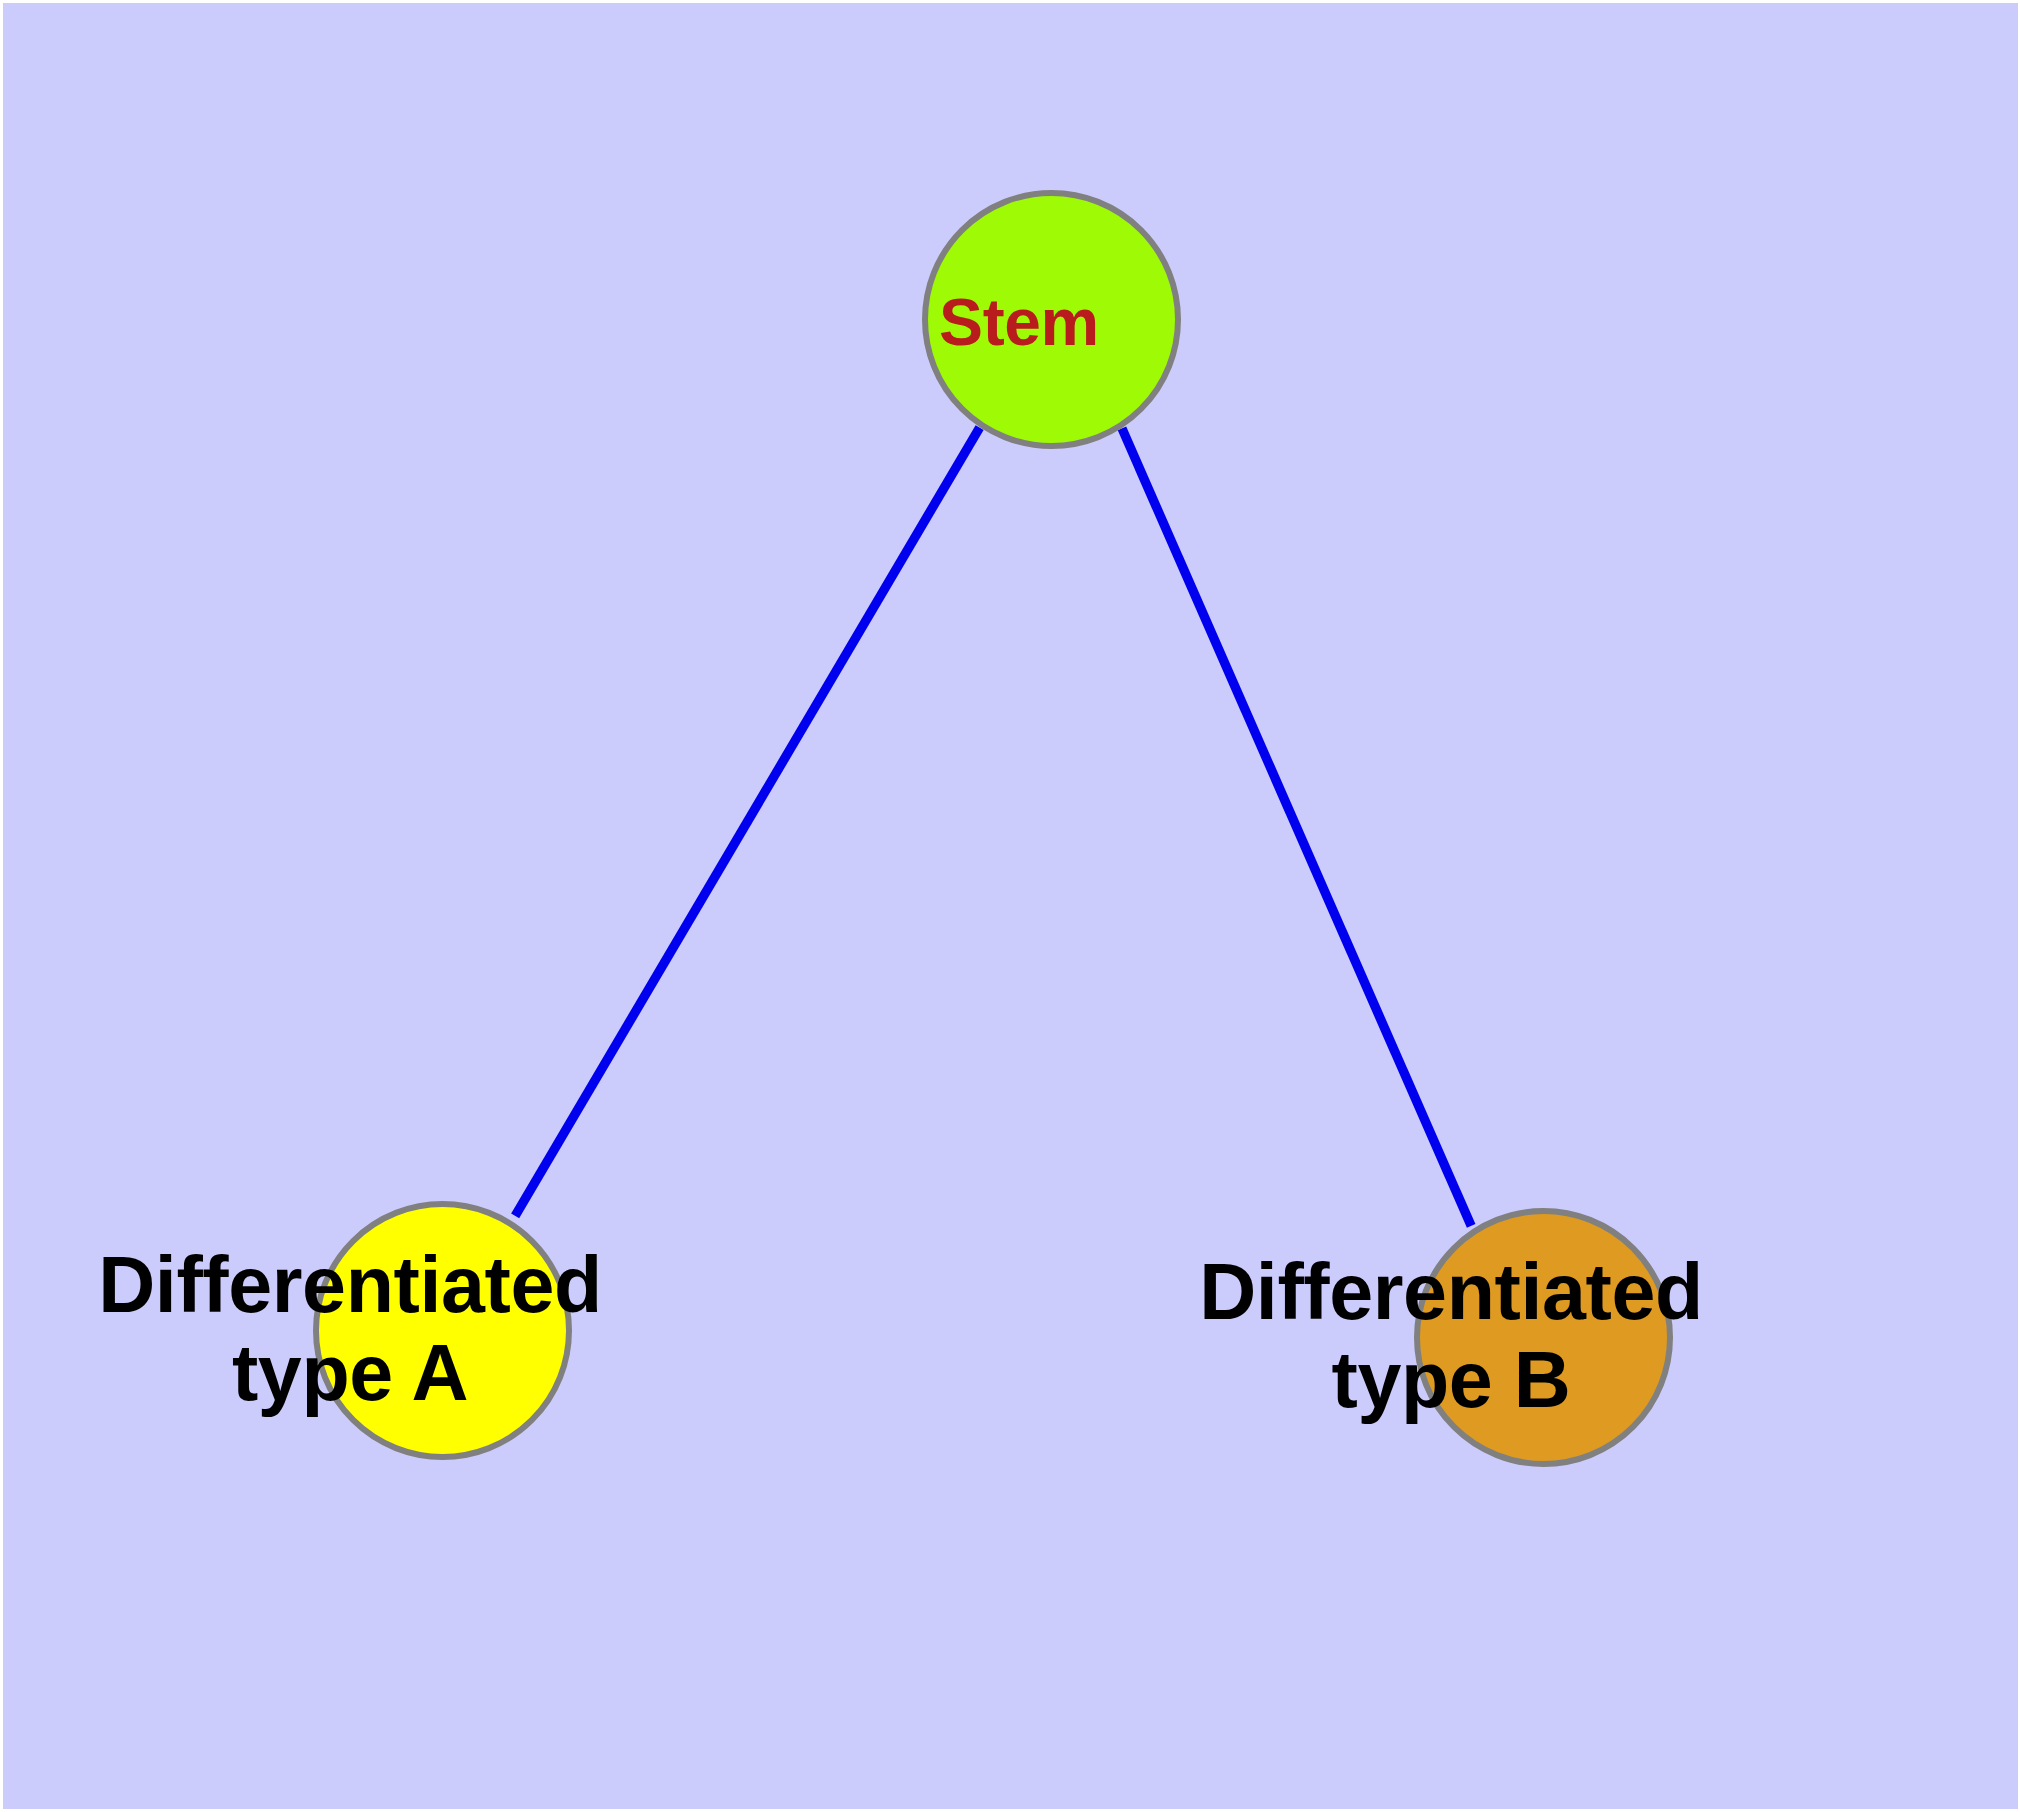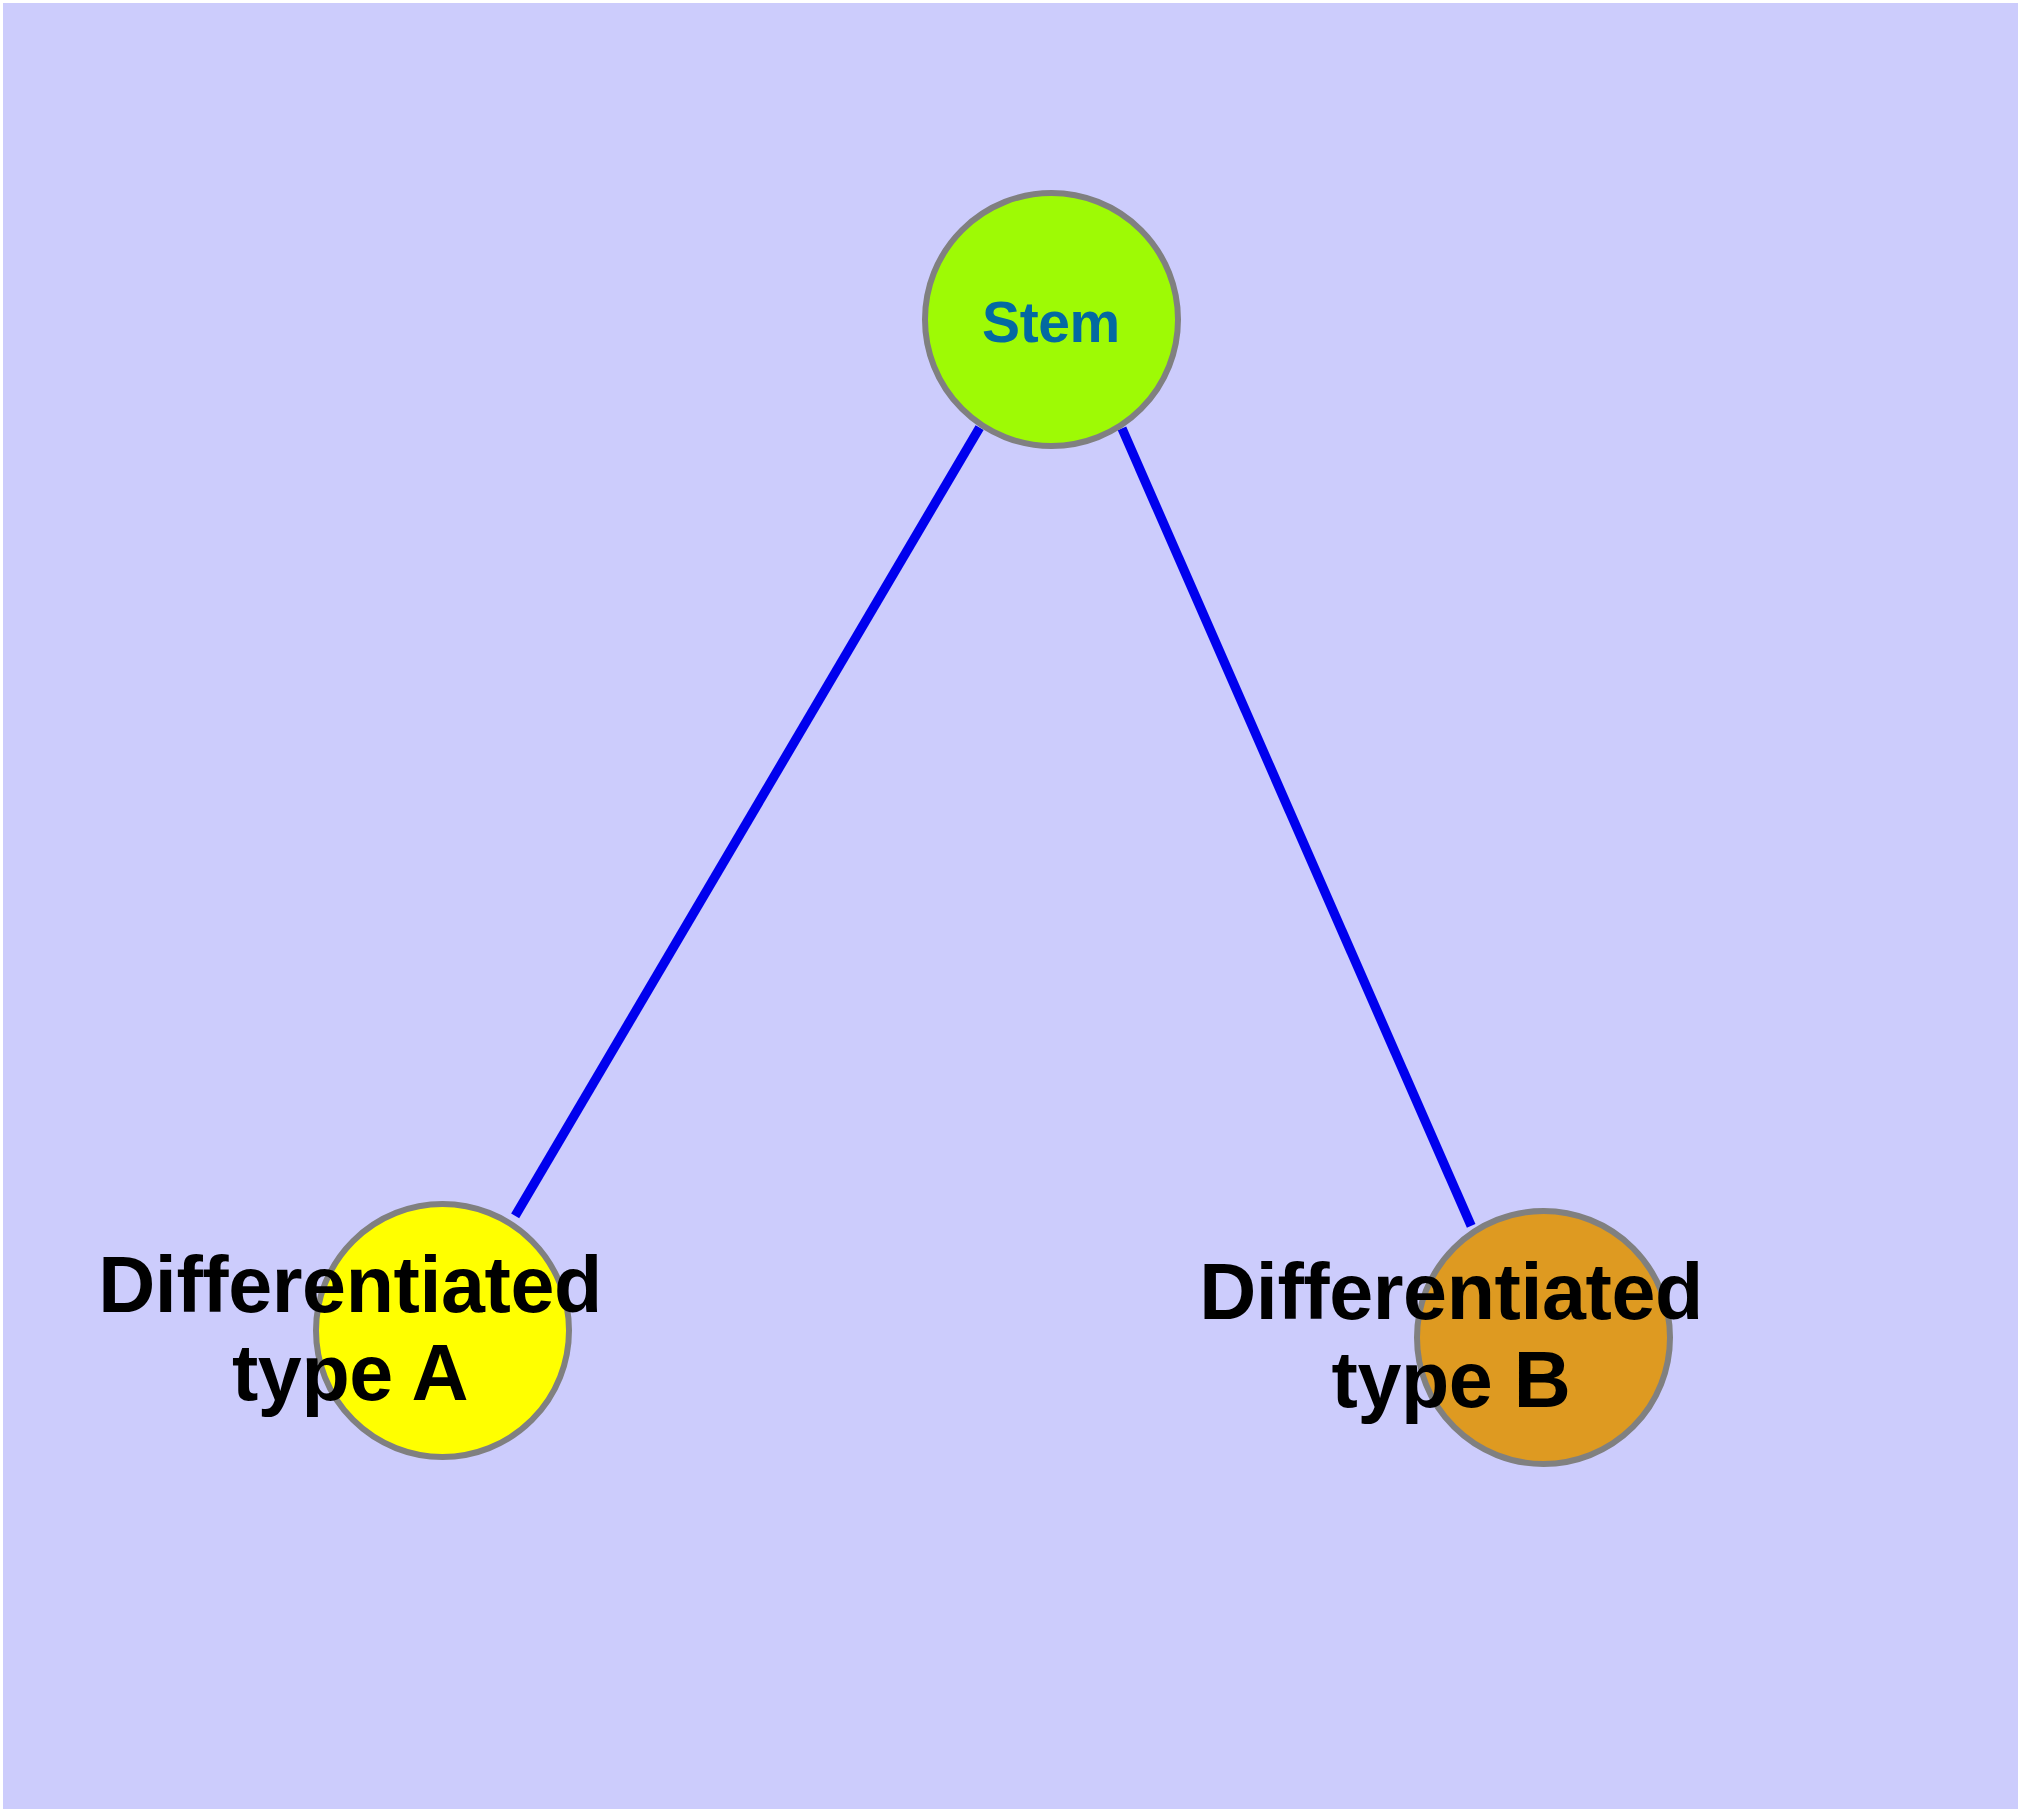--- a/index.html
+++ b/index.html
@@ -66,21 +66,21 @@
     <line id="edge-0" x1="1152" y1="501" x2="604" y2="1431" stroke="#0000ee" stroke-width="11" stroke-linecap="butt"></line>
     <line id="edge-1" x1="1320" y1="502" x2="1732" y2="1443" stroke="#0000ee" stroke-width="11" stroke-linecap="butt"></line>
   </svg>
 
   <div id="node-layer">
 
     <div id="node-0" class="graph-node" style="left: 919px; top: 187px; width: 259px; height: 259px; background: rgb(158, 250, 5); border-width: 6px; border-color: rgb(128, 128, 128);"></div>
     <div id="node-1" class="graph-node" style="left: 310px; top: 1198px; width: 259px; height: 259px; background: rgb(255, 255, 0); border-width: 6px; border-color: rgb(128, 128, 128);"></div>
     <div id="node-2" class="graph-node" style="left: 1411px; top: 1205px; width: 259px; height: 259px; background: rgb(222, 154, 33); border-width: 6px; border-color: rgb(128, 128, 128);"></div>
 
-    <div id="label-0" class="node-label" style="left: 1048px; top: 319px; font-size: 57px; line-height: 88px; color: #0369a1;">Stem</div>
+    <div id="label-0" class="node-label" style="left: 1016px; top: 319px; font-size: 66px; line-height: 88px; color: #b91c1c;">Stem</div>
     <div id="label-1" class="node-label" style="left: 347px; top: 1326px; font-size: 79px; line-height: 88px; color: rgb(0, 0, 0);">Differentiated
 type A</div>
     <div id="label-2" class="node-label" style="left: 1448px; top: 1333px; font-size: 79px; line-height: 88px; color: rgb(0, 0, 0);">Differentiated
 type B</div>
 
   </div>
 </div>
 
 
 </body></html>

